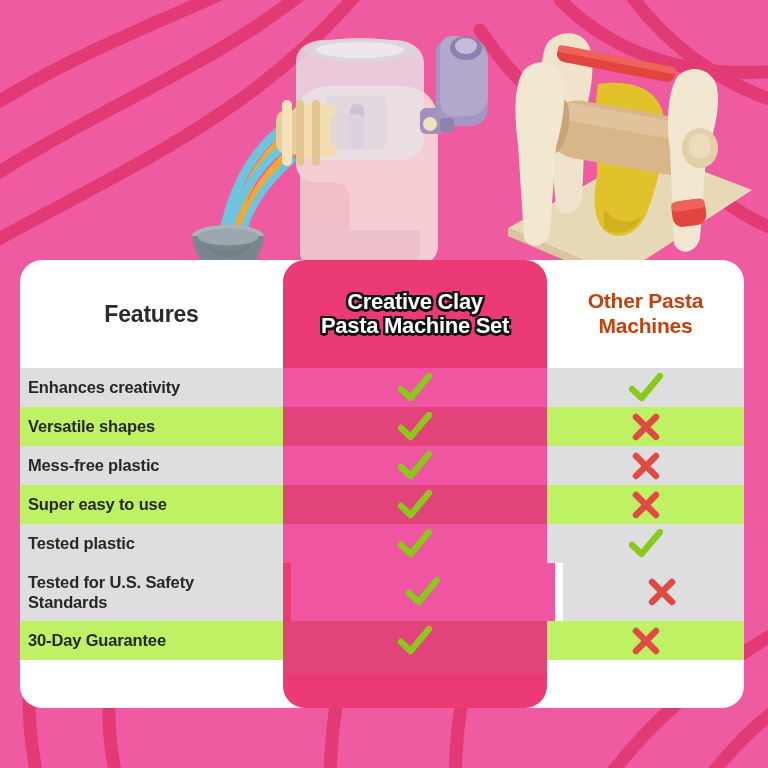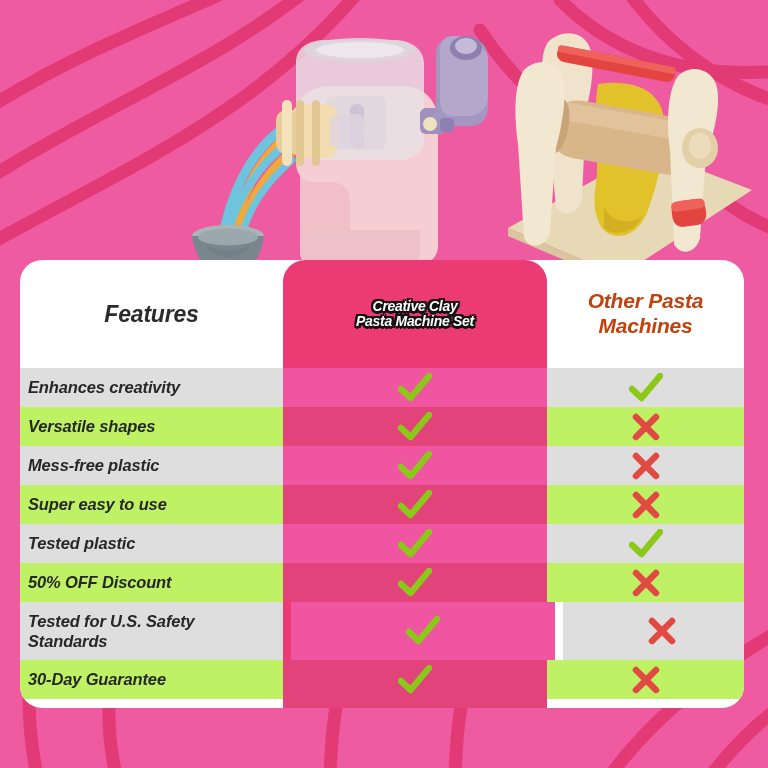--- a/index.html
+++ b/index.html
@@ -39,21 +39,20 @@
   #card {
     position: absolute;
     left: 20px;
     top: 260px;
     width: 724px;
     height: 448px;
     background: #ffffff;
     border-radius: 22px;
     z-index: 2;
     overflow: hidden;
-    font-style: italic;
   }
 
   
   #highlight-col {
     position: absolute;
     left: 263px;      
     top: 0;
     width: 264px;
     height: 448px;
     background: #ec3a75;
@@ -88,21 +87,21 @@
   }
 
   .th-features-label {
     font-size: 23px;
     font-weight: bold;
     color: #2b2b2b;
     letter-spacing: -0.2px;
   }
 
   .th-product-label {
-    font-size: 14px;
+    font-size: 22px;
     font-weight: bold;
     line-height: 1.08;
     color: #ffffff;
     letter-spacing: -0.3px;
     text-shadow:
       -2.2px -2.2px 0 #111, 2.2px -2.2px 0 #111,
       -2.2px  2.2px 0 #111, 2.2px  2.2px 0 #111,
       -2.2px 0 0 #111, 2.2px 0 0 #111,
       0 -2.2px 0 #111, 0 2.2px 0 #111,
       0 3px 0 #111;
@@ -356,33 +355,20 @@
             <svg width="34" height="30" viewBox="0 0 34 30">
               <path d="M3 16 L 12.5 25 L 31 3" fill="none" stroke="#8bc919" stroke-width="6.5" stroke-linecap="round" stroke-linejoin="round"></path>
             </svg>
           </div>
           <div class="cell col-other cell-other cell-mark mark">
             <svg width="34" height="30" viewBox="0 0 34 30">
               <path d="M3 16 L 12.5 25 L 31 3" fill="none" stroke="#8bc919" stroke-width="6.5" stroke-linecap="round" stroke-linejoin="round"></path>
             </svg>
           </div>
         </div>
-        <div class="trow plain">
-          <div class="cell col-feature cell-feature">50% OFF Discount</div>
-          <div class="cell col-product cell-product cell-mark mark">
-            <svg width="34" height="30" viewBox="0 0 34 30">
-              <path d="M3 16 L 12.5 25 L 31 3" fill="none" stroke="#8bc919" stroke-width="6.5" stroke-linecap="round" stroke-linejoin="round"></path>
-            </svg>
-          </div>
-          <div class="cell col-other cell-other cell-mark mark">
-            <svg width="30" height="30" viewBox="0 0 30 30">
-              <path d="M5 5 L 25 25 M25 5 L 5 25" fill="none" stroke="#e04a43" stroke-width="6.5" stroke-linecap="round"></path>
-            </svg>
-          </div>
-        </div>
         <div class="trow shaded tall">
           <div class="cell col-feature cell-feature">Tested for U.S. Safety Standards</div>
           <div class="cell col-product cell-product cell-mark mark">
             <svg width="34" height="30" viewBox="0 0 34 30">
               <path d="M3 16 L 12.5 25 L 31 3" fill="none" stroke="#8bc919" stroke-width="6.5" stroke-linecap="round" stroke-linejoin="round"></path>
             </svg>
           </div>
           <div class="cell col-other cell-other cell-mark mark">
             <svg width="30" height="30" viewBox="0 0 30 30">
               <path d="M5 5 L 25 25 M25 5 L 5 25" fill="none" stroke="#e04a43" stroke-width="6.5" stroke-linecap="round"></path>

